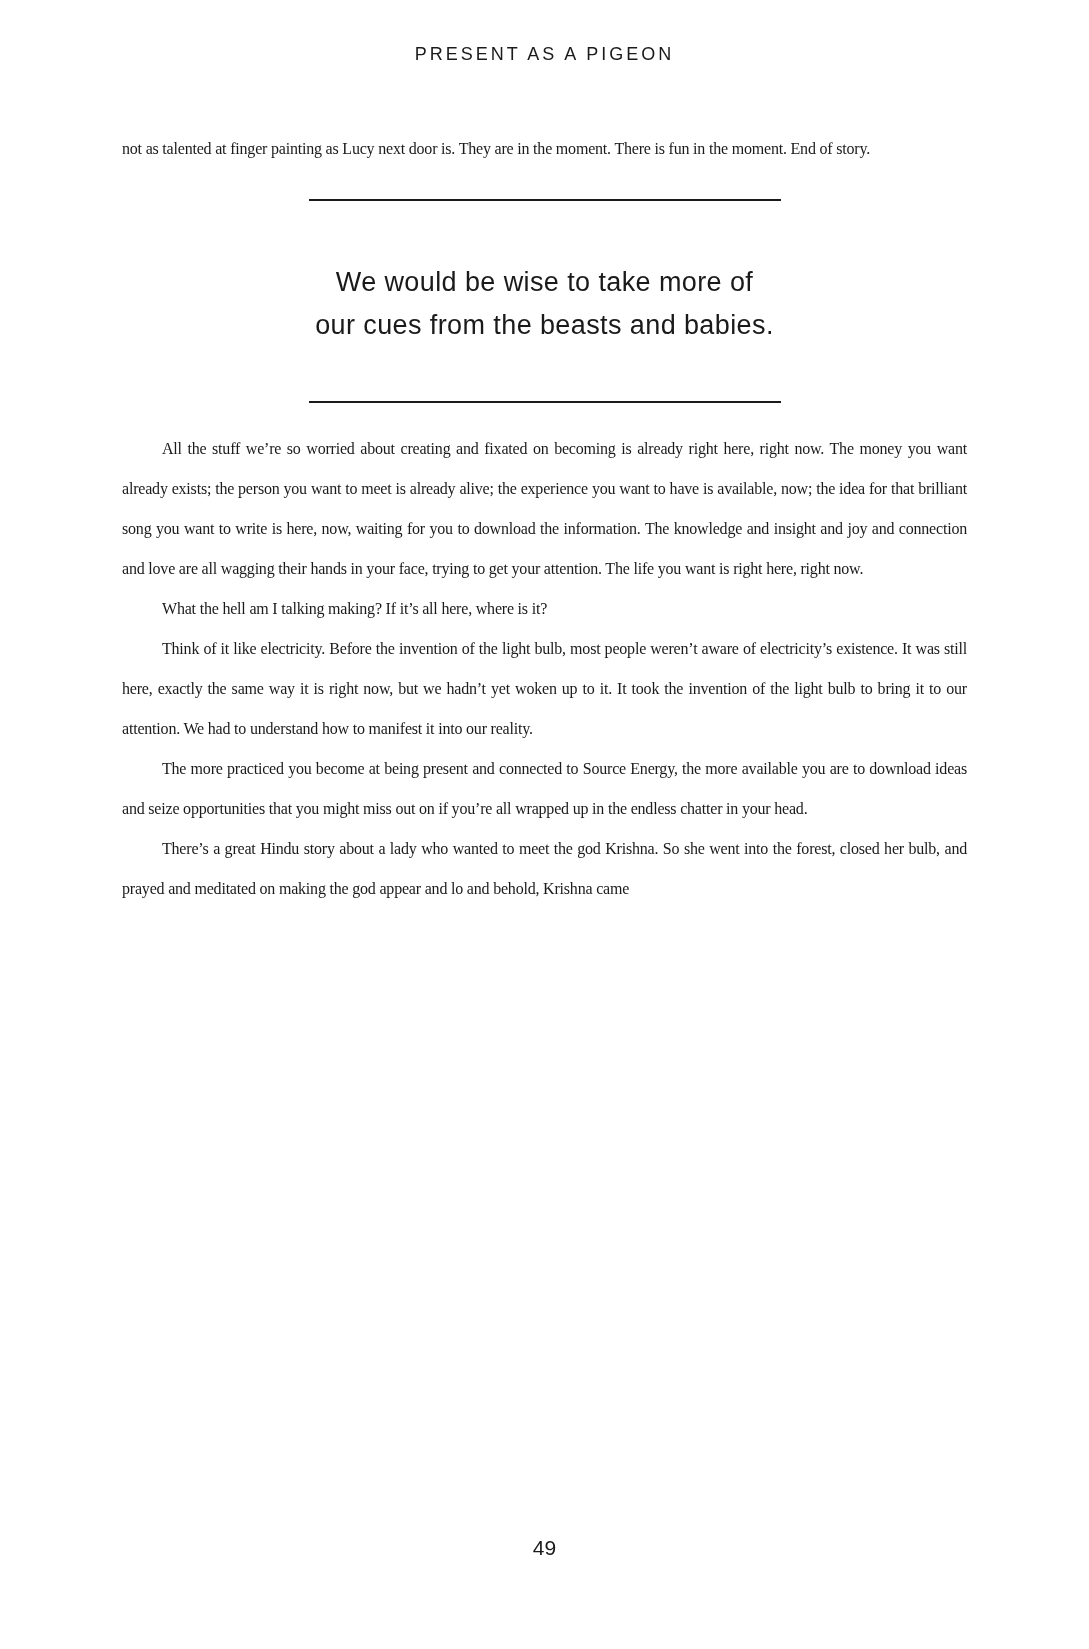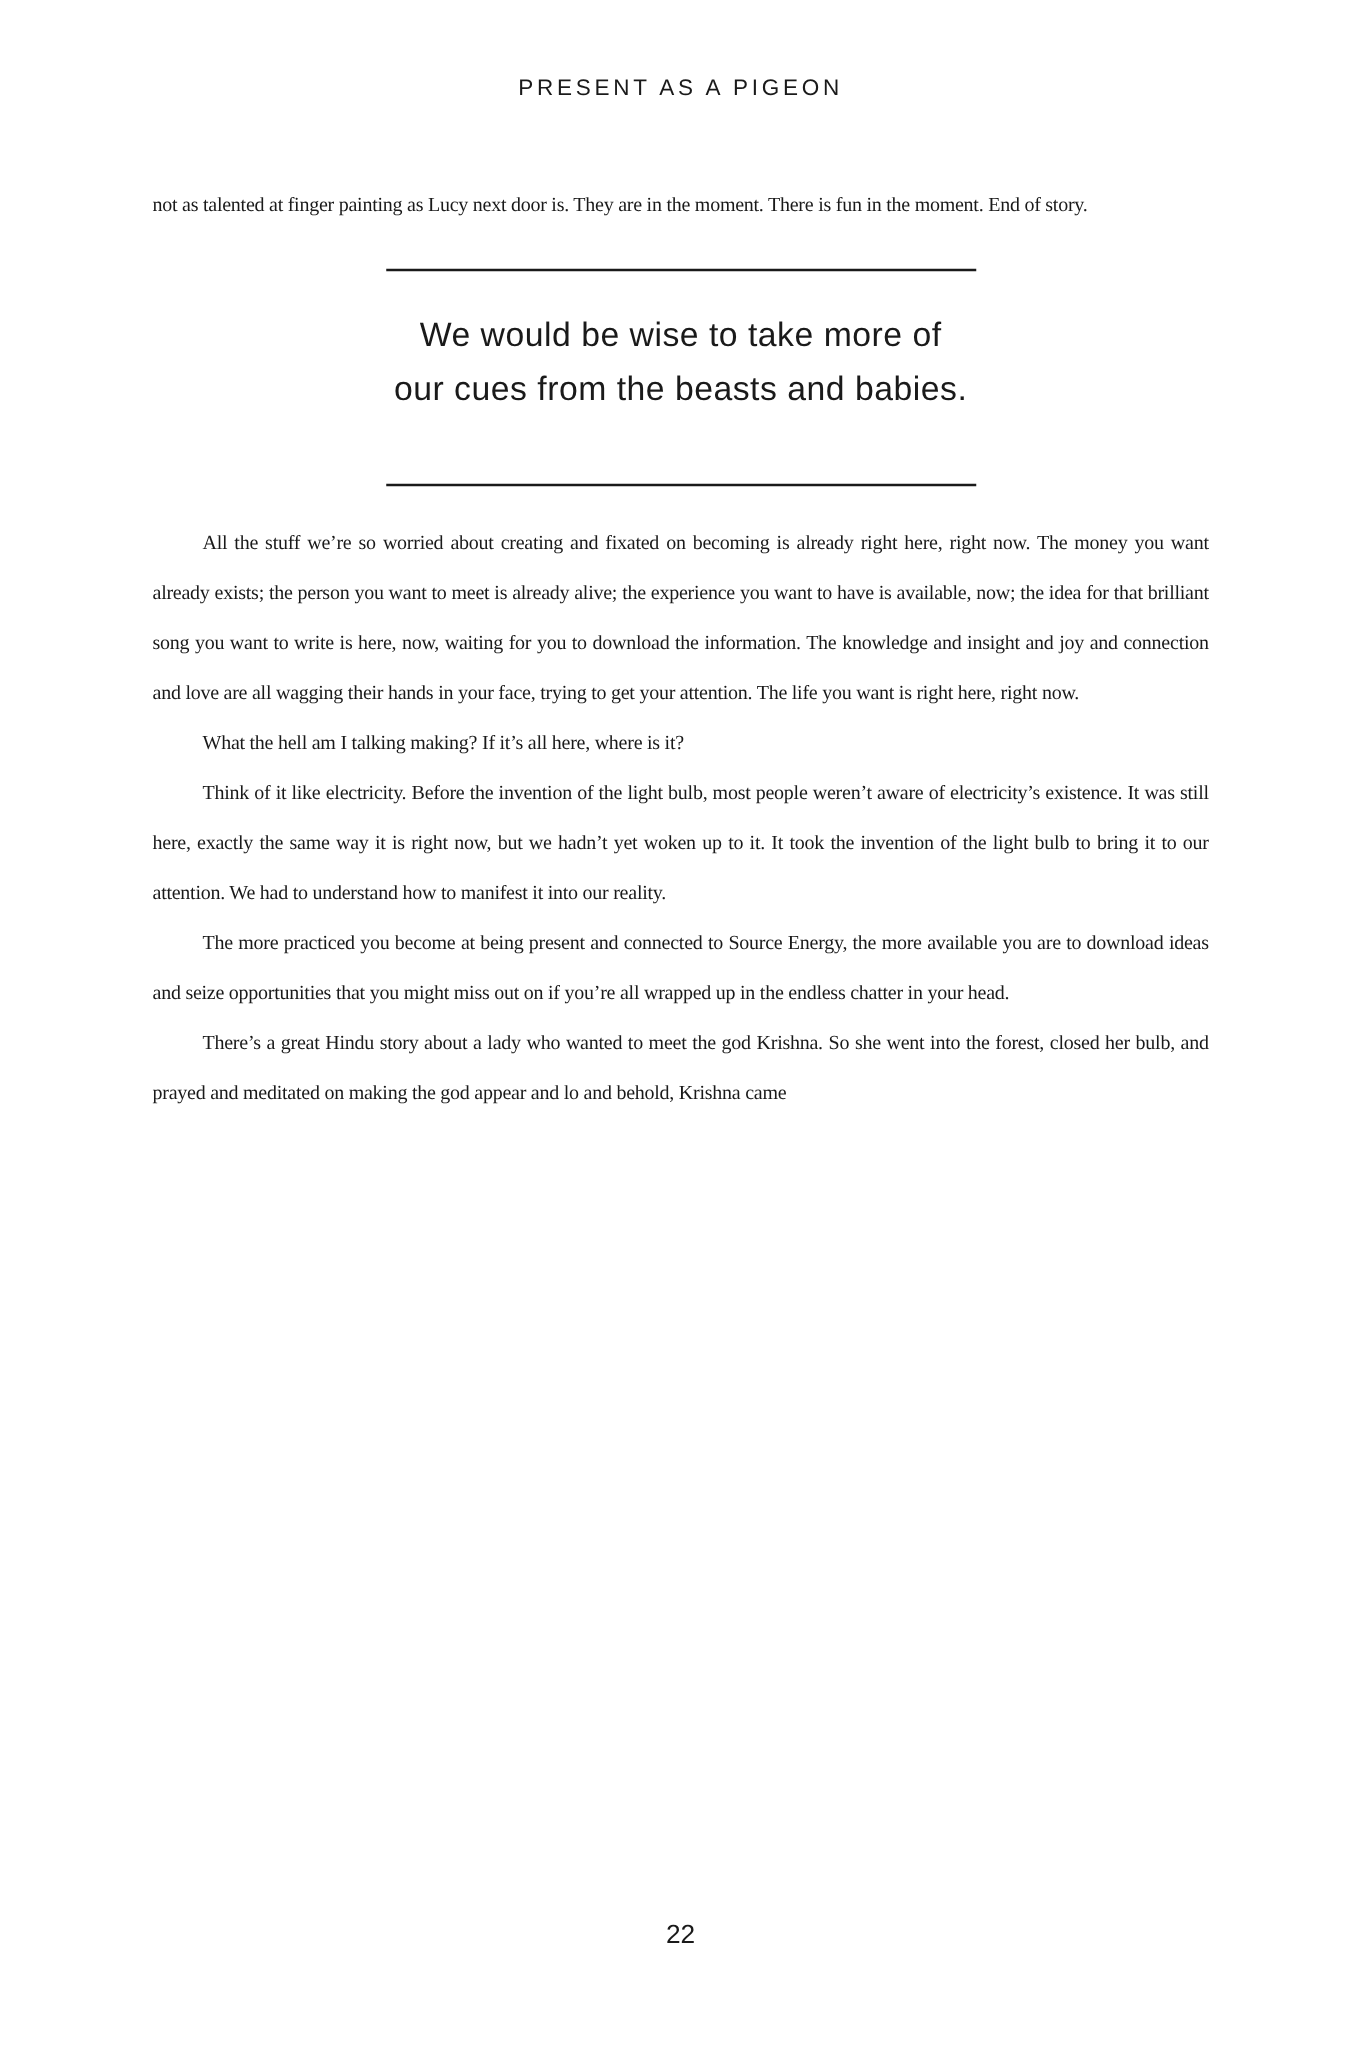--- a/index.html
+++ b/index.html
@@ -12,21 +12,21 @@
   .page {
     position: relative;
     width: 1089px;
     height: 1649px;
     background: var(--bg-color);
     overflow: hidden;
     font-family: "Liberation Serif", serif;
     color: var(--text-color);
   }
   .running-header {
-    padding-top: 60px;
+    padding-top: 44px;
     text-align: center;
     font-family: "Liberation Sans", sans-serif;
     font-size: 18px;
     letter-spacing: 3px;
     font-weight: 400;
     color: var(--text-color);
   }
   .text-block {
     width: 845px;
     margin: 0 auto;
@@ -46,21 +46,21 @@
     text-align: center;
   }
   .rule {
     border: none;
     height: 2px;
     width: 472px;
     margin: 0 auto;
     background: var(--rule-color);
   }
   .pullquote {
-    margin-top: 30px;
+    margin-top: 60px;
     margin-bottom: 54px;
     font-family: "Liberation Sans", sans-serif;
     font-size: 27px;
     line-height: 43px;
     letter-spacing: 0.4px;
     color: var(--text-color);
   }
   .pullquote span { display: block; }
   .body-section { margin-top: 26px; }
   .page-number {
@@ -97,15 +97,15 @@
     <div class="body-section">
       <p class="body-text indented">All the stuff we’re so worried about creating and fixated on becoming is already right here, right now. The money you want already exists; the person you want to meet is already alive; the experience you want to have is available, now; the idea for that brilliant song you want to write is here, now, waiting for you to download the information. The knowledge and insight and joy and connection and love are all wagging their hands in your face, trying to get your attention. The life you want is right here, right now.</p>
       <p class="body-text indented">What the hell am I talking making? If it’s all here, where is it?</p>
       <p class="body-text indented">Think of it like electricity. Before the invention of the light bulb, most people weren’t aware of electricity’s existence. It was still here, exactly the same way it is right now, but we hadn’t yet woken up to it. It took the invention of the light bulb to bring it to our attention. We had to understand how to manifest it into our reality.</p>
       <p class="body-text indented">The more practiced you become at being present and connected to Source Energy, the more available you are to download ideas and seize opportunities that you might miss out on if you’re all wrapped up in the endless chatter in your head.</p>
       <p class="body-text indented">There’s a great Hindu story about a lady who wanted to meet the god Krishna. So she went into the forest, closed her bulb, and prayed and meditated on making the god appear and lo and behold, Krishna came</p>
     </div>
 
   </div>
 
-  <div class="page-number">22</div>
+  <div class="page-number">49</div>
 
 </div>
 
 </body></html>

